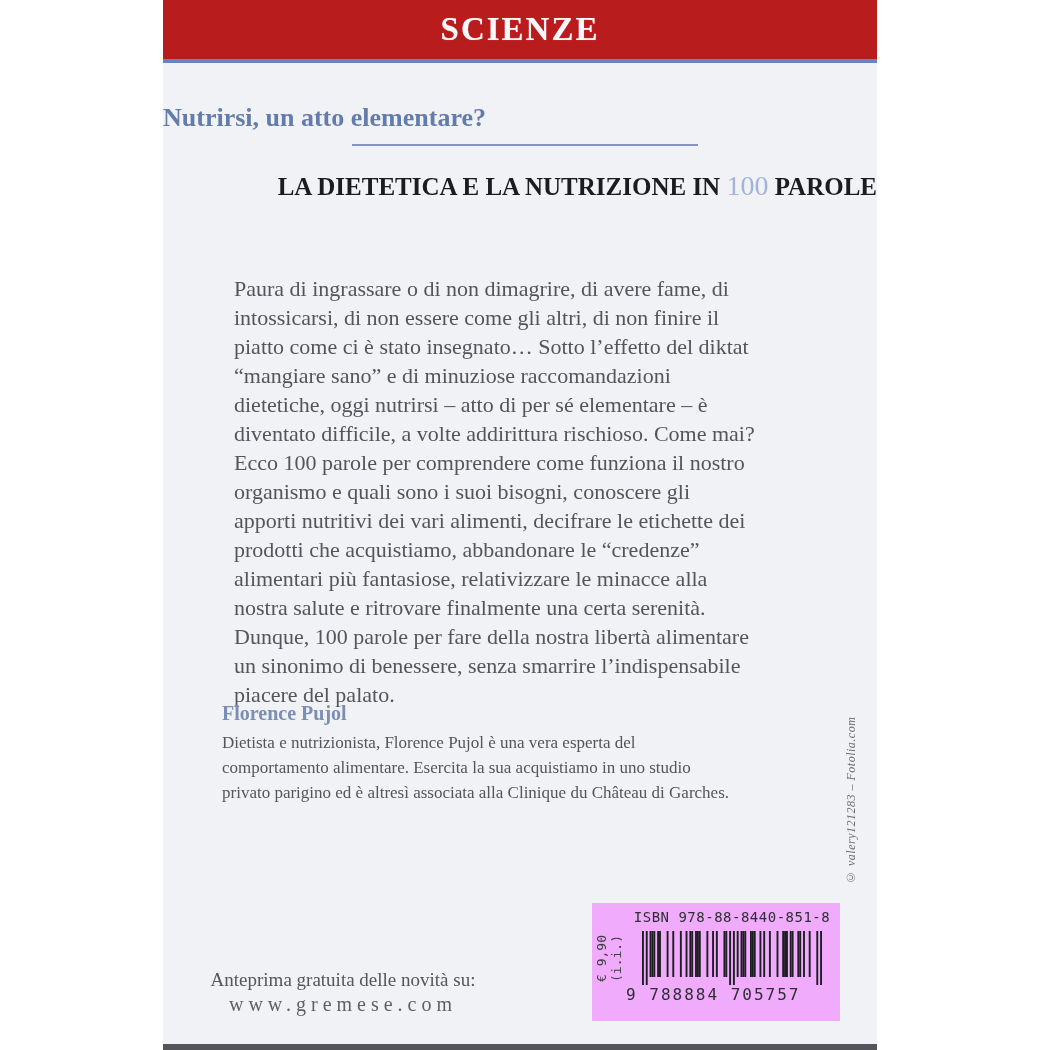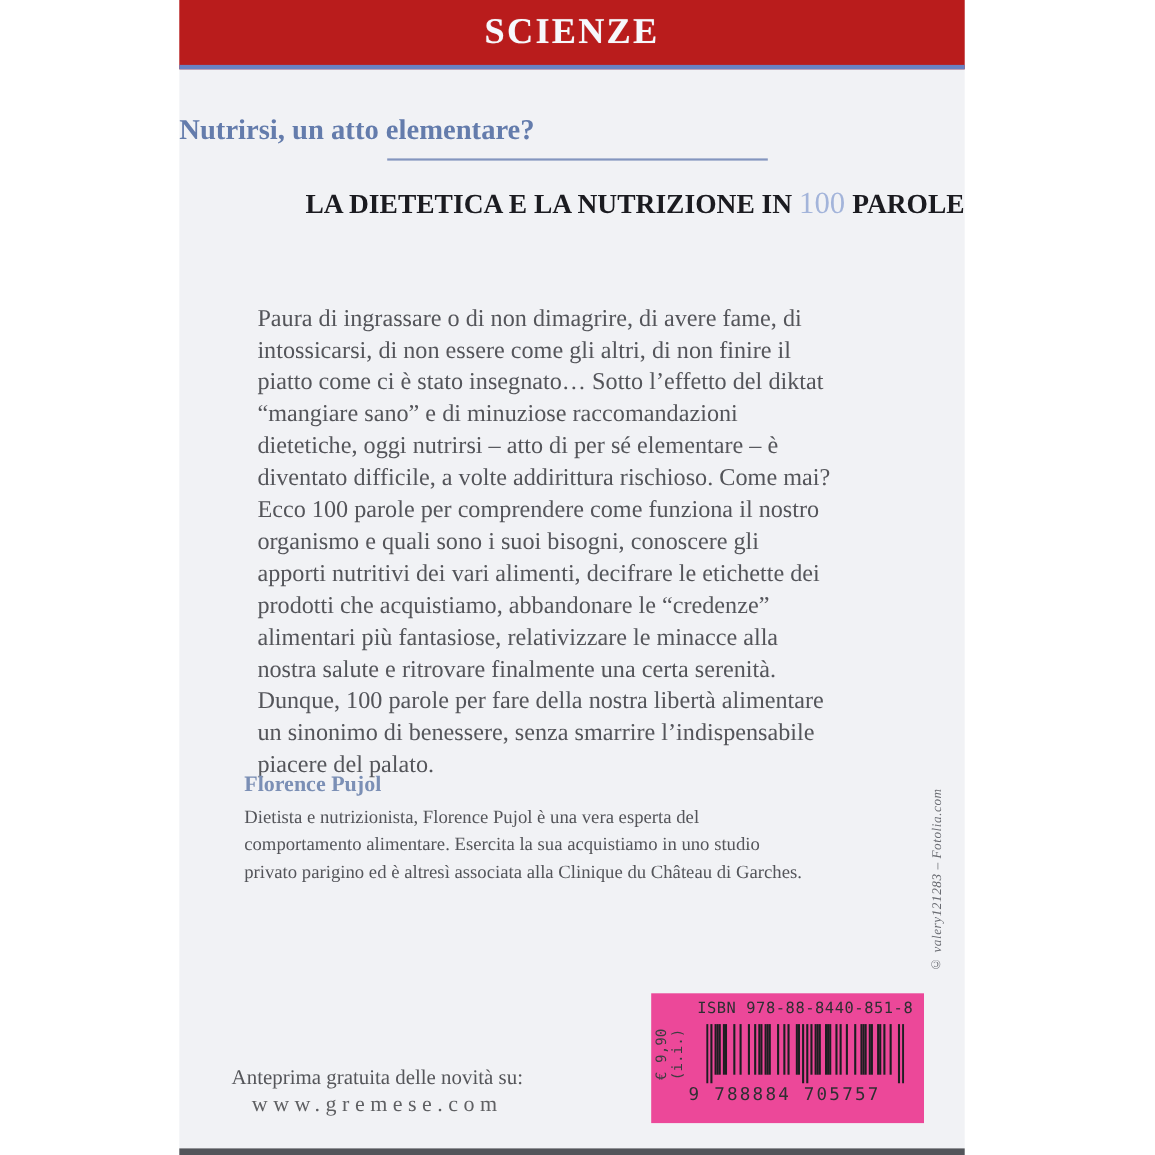--- a/index.html
+++ b/index.html
@@ -61,21 +61,21 @@
     writing-mode: vertical-rl; transform: rotate(180deg);
   }
   .photo-credit {
     position: absolute; left: 681px; top: 710px; height: 180px;
     color: #6a6c72; font-style: italic; font-size: 12px; letter-spacing: .5px;
     text-align: center;
   }
 
   .barcode-box {
     position: absolute; left: 429px; top: 903px; width: 248px; height: 118px;
-    background: #ec4899;
+    background: #f0abfc;
   }
   .price {
     position: absolute; left: 2px; top: 6px; height: 100px;
     font-family: "DejaVu Sans Mono", monospace; font-size: 13px; color: #3c3d40;
     text-align: center;
   }
   .isbn-label {
     position: absolute; left: 40px; top: 6px; width: 200px; text-align: center;
     font-family: "DejaVu Sans Mono", monospace; font-size: 14px; color: #2e2f32;
     letter-spacing: .5px; white-space: nowrap;

